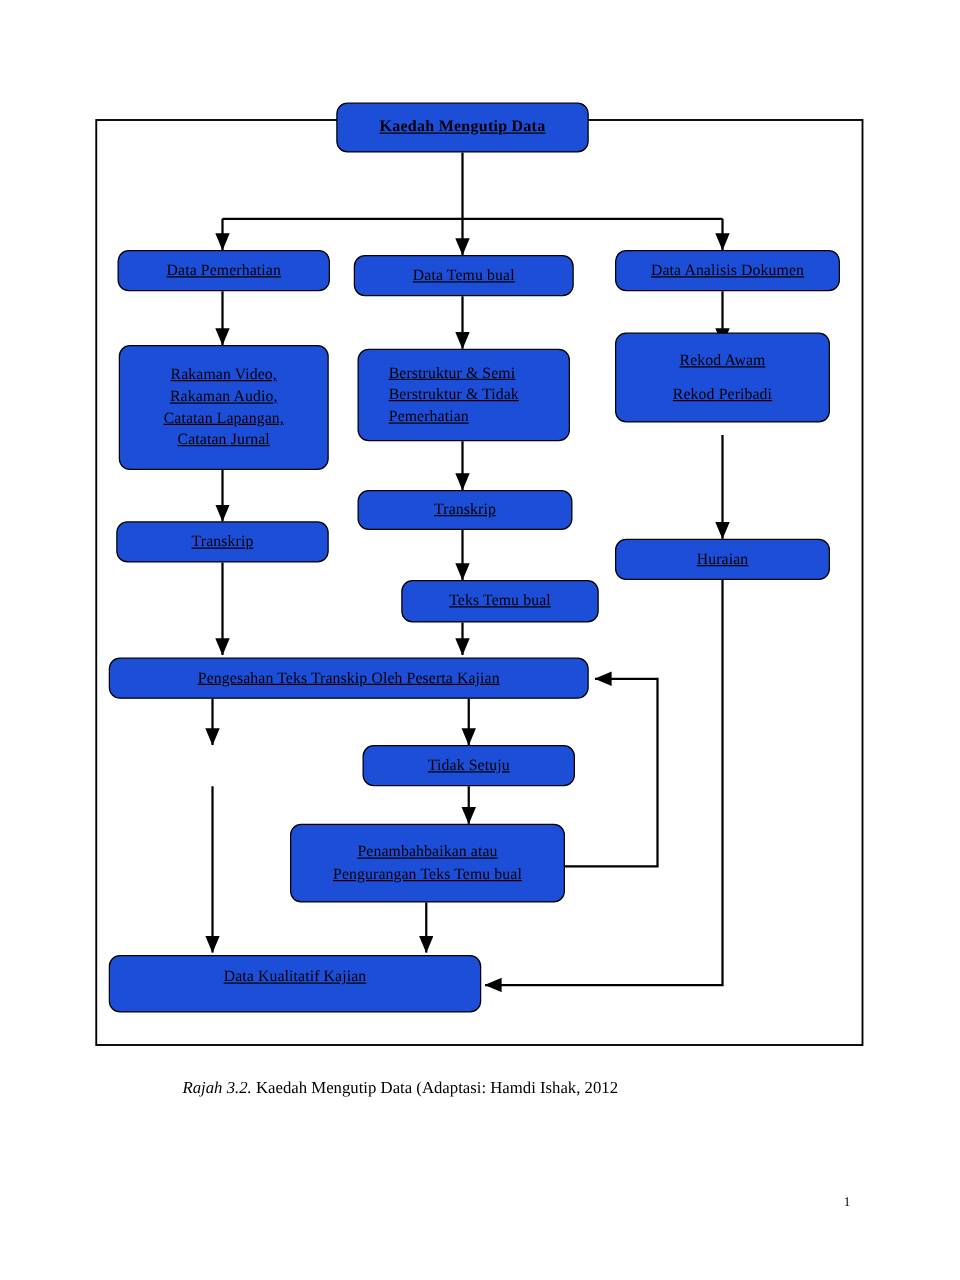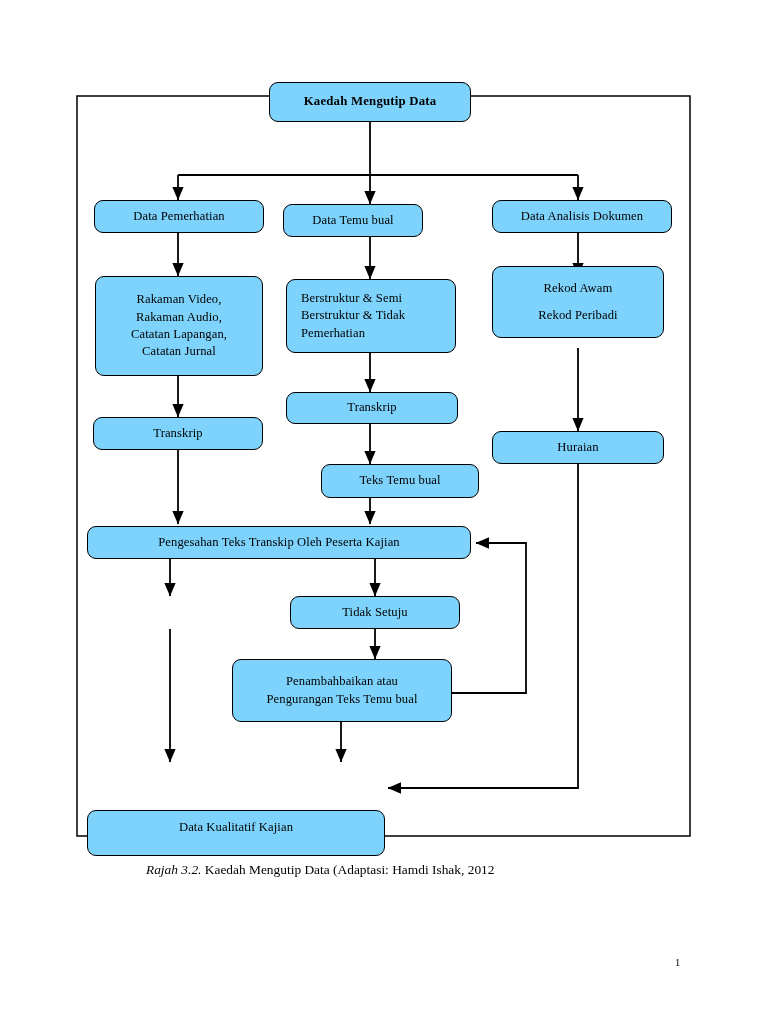--- a/index.html
+++ b/index.html
@@ -25,30 +25,31 @@
     position: absolute;
     left: 0; top: 0;
     width: 768px;
     height: 1024px;
   }
   .node {
     position: absolute;
     box-sizing: border-box;
     border: 1.6px solid #000;
     border-radius: 9px;
-    background: #7dd3fc;
+    background: #1d4ed8;
     display: flex;
     flex-direction: column;
     align-items: center;
     justify-content: center;
     text-align: center;
     font-size: 12.6px;
     line-height: 1.38;
     letter-spacing: 0.1px;
     z-index: 3;
+    text-decoration: underline;
   }
   .node .line { display: block; white-space: nowrap; }
   .node.title-node {
     font-weight: bold;
     font-size: 12.8px;
     letter-spacing: 0.2px;
   }
   .node.spaced .line + .line { margin-top: 9px; }
   .caption {
     position: absolute;
@@ -111,36 +112,36 @@
   </svg>
 
   <div class="node title-node" style="left:269px; top:82px; width:202px; height:40px;">
     <span class="line">Kaedah Mengutip Data</span>
   </div>
 
   <div class="node" style="left:94px; top:200px; width:170px; height:33px;">
     <span class="line">Data Pemerhatian</span>
   </div>
 
-  <div class="node" style="left:283px; top:204px; width:140px; height:33px;">
+  <div class="node" style="left:283px; top:204px; width:176px; height:33px;">
     <span class="line">Data Temu bual</span>
   </div>
 
   <div class="node" style="left:492px; top:200px; width:180px; height:33px;">
     <span class="line">Data Analisis Dokumen</span>
   </div>
 
   <div class="node" style="left:95px; top:276px; width:168px; height:100px;">
     <span class="line">Rakaman Video,</span>
     <span class="line">Rakaman Audio,</span>
     <span class="line">Catatan Lapangan,</span>
     <span class="line">Catatan Jurnal</span>
   </div>
 
-  <div class="node" style="left:286px; top:279px; width:170px; height:74px; align-items:flex-start; padding-left:14px; text-align:left;">
+  <div class="node" style="left:286px; top:279px; width:170px; height:74px; align-items:flex-start; padding-left:24px; text-align:left;">
     <span class="line">Berstruktur &amp; Semi</span>
     <span class="line">Berstruktur &amp; Tidak</span>
     <span class="line">Pemerhatian</span>
   </div>
 
   <div class="node spaced" style="left:492px; top:266px; width:172px; height:72px;">
     <span class="line">Rekod Awam</span>
     <span class="line">Rekod Peribadi</span>
   </div>
 
@@ -167,21 +168,21 @@
 
   <div class="node" style="left:290px; top:596px; width:170px; height:33px;">
     <span class="line">Tidak Setuju</span>
   </div>
 
   <div class="node" style="left:232px; top:659px; width:220px; height:63px;">
     <span class="line">Penambahbaikan atau</span>
     <span class="line">Pengurangan Teks Temu bual</span>
   </div>
 
-  <div class="node" style="left:87px; top:764px; width:298px; height:46px; justify-content:flex-start; padding-top:8px;margin-top:46px;">
+  <div class="node" style="left:87px; top:764px; width:298px; height:46px; justify-content:flex-start; padding-top:8px;">
     <span class="line">Data Kualitatif Kajian</span>
   </div>
 
   <div class="caption">
     <span class="fig-no">Rajah 3.2.</span>
     <span>Kaedah Mengutip Data (Adaptasi: Hamdi Ishak, 2012</span>
   </div>
 
   <div class="page-number">1</div>
 

